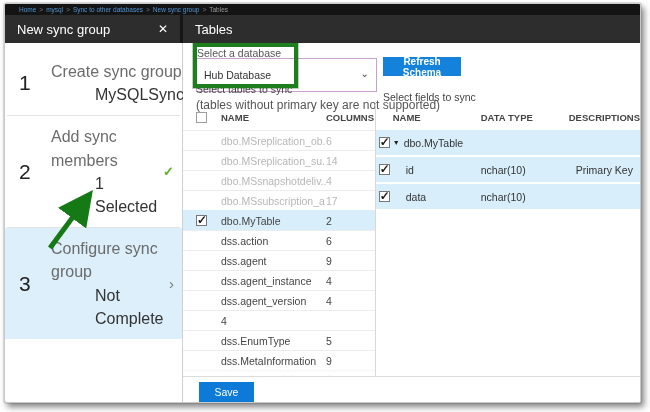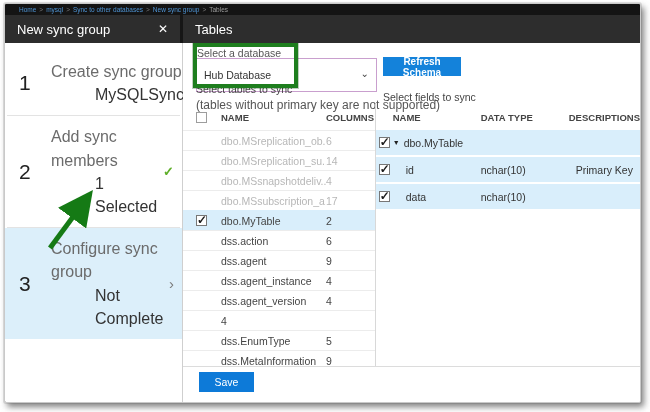--- a/index.html
+++ b/index.html
@@ -82,21 +82,21 @@
            font-size:9.5px; font-weight:bold; color:#444; }
   .fhead .f-name { width:88px; } .fhead .f-type { width:88px; }
   .frow { height:25px; margin-bottom:2px; background:#d9eefb; display:flex; align-items:center;
           padding-left:3px; }
   .frow .cb { margin-right:3px; }
   .frow .f-name { width:88px; display:flex; align-items:center; }
   .frow .f-name.sub { padding-left:13px; }
   .frow .f-type { width:88px; } .frow .f-desc { flex:1;text-align:center; }
   .caret { font-size:7px; color:#222; margin-right:4px; }
 
-  .footer { position:absolute; left:0; right:0; bottom:0; height:38px; background:#fff;
+  .footer { position:absolute; left:0; right:0; bottom:0; height:28px; background:#fff;
             border-top:1px solid #dcdcdc; }
   .btn-save { position:absolute; left:16px; top:5px; width:55px; height:20px;
               background:#0d7ad8; color:#fff; border:none; font-size:10.5px;
               display:flex; align-items:center; justify-content:center; cursor:pointer; }
 </style>
 </head>
 <body>
 
 <div class="window">
 

